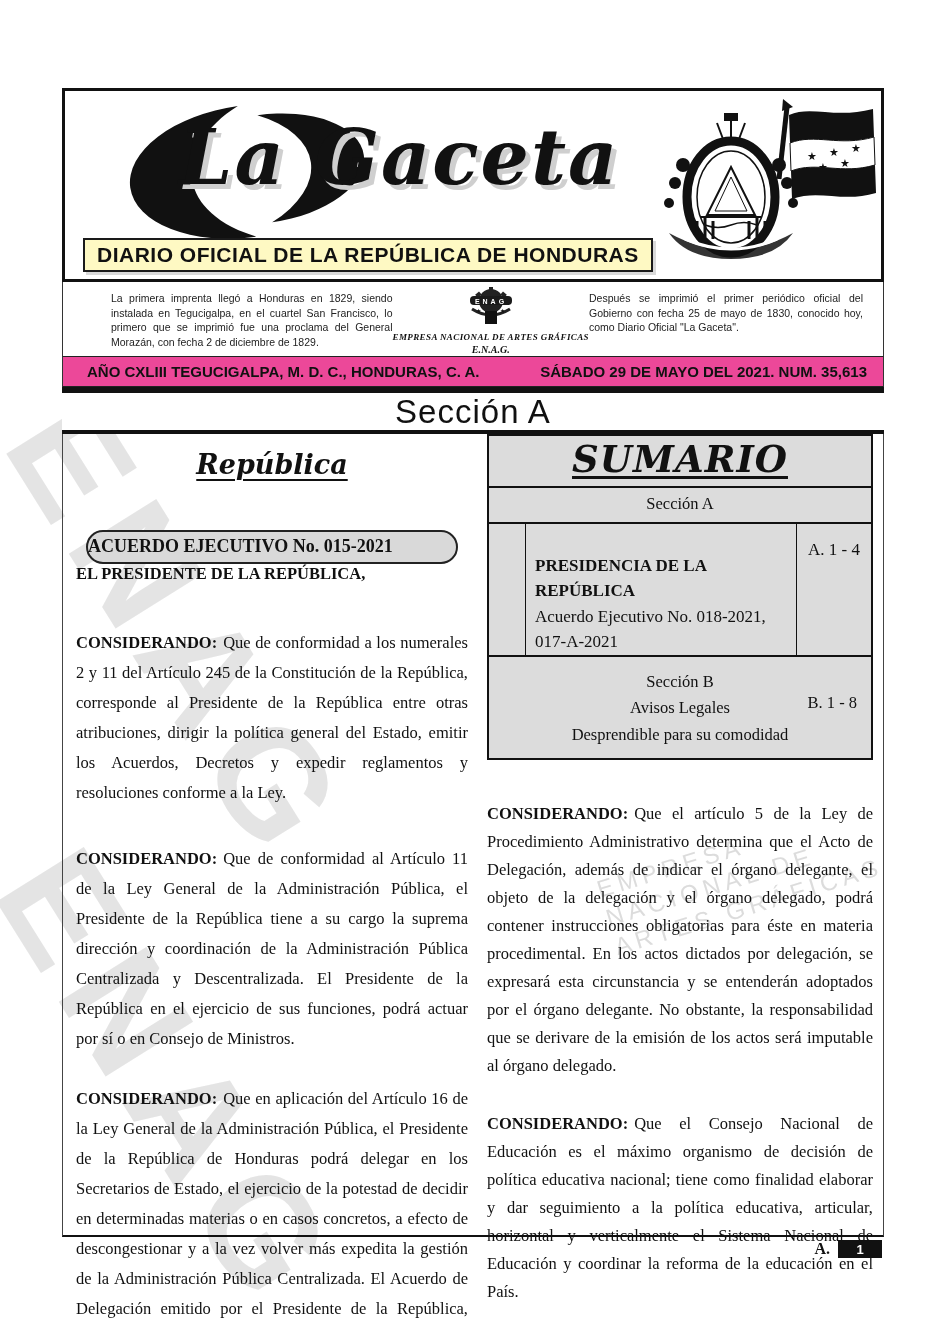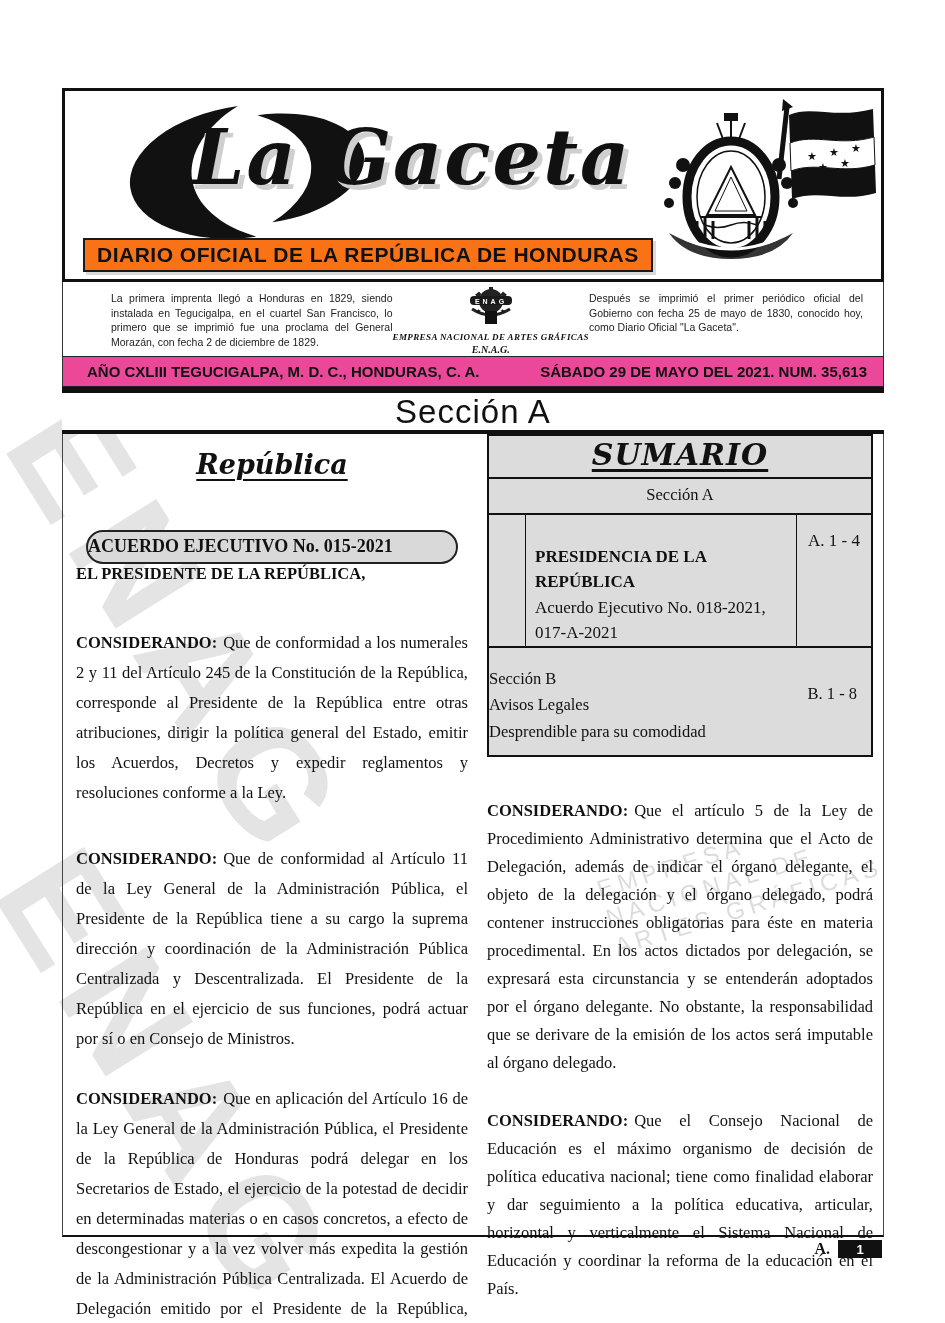--- a/index.html
+++ b/index.html
@@ -10,24 +10,24 @@
   
   .wm{position:absolute;z-index:0;color:#d7d7d7;pointer-events:none;user-select:none;}
   .wm-company{font-family:"Liberation Sans",sans-serif;font-size:26px;letter-spacing:5px;
               line-height:1.25;width:340px;transform:rotate(-17deg);opacity:.85;}
   .wm-acronym{font-family:"Liberation Sans",sans-serif;font-weight:bold;font-size:150px;
               letter-spacing:18px;color:#e2e2e2;transform:rotate(58deg);transform-origin:top left;opacity:.9;}
 
   
   .masthead{position:relative;height:188px;border:3px solid #111;background:#fff;}
   .gaceta{position:absolute;left:14px;top:4px;}
-  .gaceta-text{position:absolute;left:112px;top:18px;font-family:"DejaVu Serif",serif;
+  .gaceta-text{position:absolute;left:100px;top:18px;font-family:"DejaVu Serif",serif;
                font-style:italic;font-weight:bold;font-size:76px;letter-spacing:2px;
                text-shadow:5px 5px 0 #cfcfcf;white-space:nowrap;text-align:center;}
-  .diario-box{position:absolute;left:18px;bottom:7px;border:2px solid #1a1a1a;background:#f97316;
+  .diario-box{position:absolute;left:18px;bottom:7px;border:2px solid #1a1a1a;background:#fef9c3;
               padding:3px 12px;font-family:"Liberation Sans",sans-serif;font-weight:bold;
               font-size:21px;letter-spacing:.5px;white-space:nowrap;box-shadow:3px 3px 0 #d9d9d9;}
   .arms{position:absolute;right:4px;top:2px;}
 
   
   .info-row{display:flex;align-items:flex-start;height:74px;border-left:1px solid #333;
             border-right:1px solid #333;background:#fff;padding-top:9px;box-sizing:border-box;}
   .note{font-family:"Liberation Sans",sans-serif;font-size:10.5px;line-height:1.4;text-align:justify;color:#222;}
   .note-left{width:300px;margin-left:48px;}
   .note-right{width:292px;margin-right:20px;}
@@ -63,29 +63,29 @@
   .salutation{margin-top:52px;font-weight:bold;font-size:17px;}
   .body-par{margin:0;text-align:justify;font-size:16.5px;}
   .lh30{line-height:30px;}
   .lh28{line-height:28px;}
   .mt36{margin-top:36px;} .mt30{margin-top:30px;} .mt40{margin-top:40px;}
   .lead{font-weight:bold;margin-right:6px;}
 
   
   .sumario{border:2px solid #111;background:#dcdcdc;box-sizing:border-box;}
   .sum-title{text-align:center;padding:1px 0 5px;border-bottom:2px solid #111;}
-  .sum-title span{font-family:"DejaVu Serif",serif;font-style:italic;font-weight:bold;font-size:30px;
+  .sum-title span{font-family:"DejaVu Serif",serif;font-style:italic;font-weight:bold;font-size:37px;
                   letter-spacing:1px;text-decoration:underline;text-decoration-thickness:3px;text-underline-offset:4px;}
   .sum-seca{text-align:center;font-size:16.5px;line-height:1.45;padding:4px 0 6px;border-bottom:2px solid #111;}
   .sum-entry{display:grid;grid-template-columns:37px 1fr 74px;min-height:116px;border-bottom:2px solid #111;}
   .sum-entry .c1{border-right:1px solid #111;}
   .sum-entry .c2{border-right:1px solid #111;padding:6px 8px 0 9px;font-size:17px;line-height:1.5;}
   .sum-entry .c2 .org{font-weight:bold;margin-top:23px;}
   .sum-entry .c3{padding-top:16px;text-align:center;font-size:17px;}
-  .sum-secb{position:relative;font-size:16.5px;line-height:1.6;padding:18px 0 10px;}
+  .sum-secb{position:relative;text-align:center;font-size:16.5px;line-height:1.6;padding:12px 0 10px;}
   .sum-secb .pages-b{position:absolute;right:14px;top:33px;}
 
   
   .footer{display:flex;justify-content:flex-end;align-items:center;gap:8px;padding-top:3px;padding-right:2px;}
   .footer .sect{font-weight:bold;font-size:16px;}
   .pagebox{background:#111;color:#fff;width:44px;height:18px;display:flex;align-items:center;justify-content:center;
            font-family:"Liberation Sans",sans-serif;font-weight:bold;font-size:13px;}
 </style>
 </head>
 <body>

